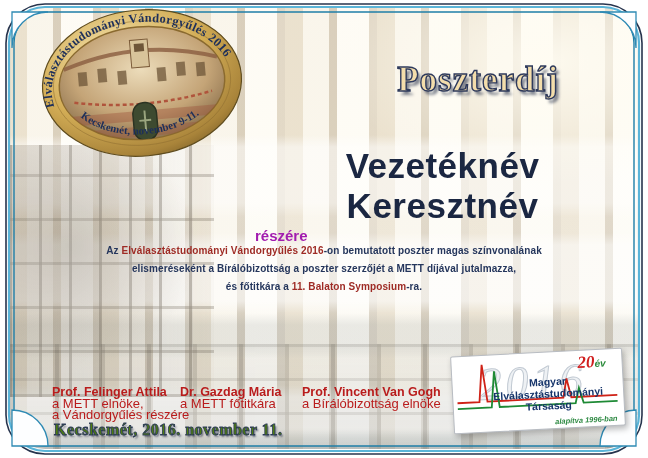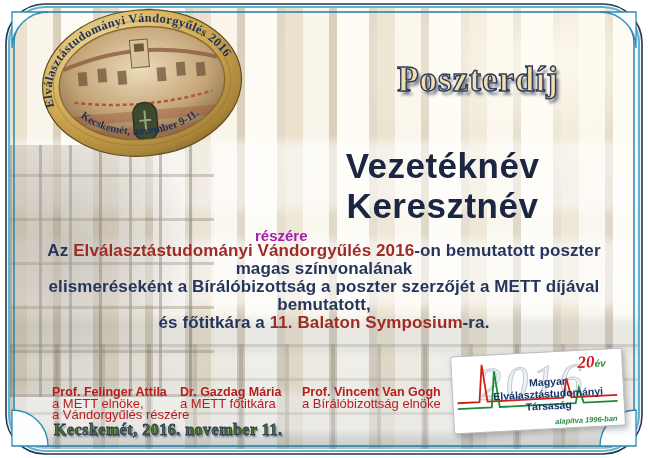--- a/index.html
+++ b/index.html
@@ -63,21 +63,21 @@
   }
 
   
   .recipient{position:absolute;left:255px;right:18px;top:146px;text-align:center;}
   .recipient .name{font-size:35px;font-weight:600;color:#1b2742;letter-spacing:.5px;}
   .recipient .for{margin-top:1px;text-align:left;padding-right:18px;font-size:15px;font-weight:bold;color:#a21caf;}
 
   
   .body-text{
     position:absolute;left:20px;right:20px;top:242px;text-align:center;
-    font-size:17px;font-weight:600;color:#25365c;line-height:18px;letter-spacing:.1px;
+    font-size:10px;font-weight:600;color:#25365c;line-height:18px;letter-spacing:.1px;
   }
   .hl{color:#9e2b25;}
 
   
   .sig{position:absolute;top:386px;text-align:left;color:#b91c1c;}
   .sig .sig-name{font-size:12.5px;font-weight:bold;line-height:13px;}
   .sig .sig-title{font-size:13px;font-weight:400;line-height:10.5px;}
   .sig1{left:52px;width:176px;}
   .sig2{left:180px;width:140px;}
   .sig3{left:302px;width:180px;}
@@ -181,21 +181,21 @@
 
   <div class="big-title">Poszterdíj</div>
 
   <div class="recipient">
     <div class="name">Vezetéknév Keresztnév</div>
     <div class="for">részére</div>
   </div>
 
   <div class="body-text">
     <div><span>Az </span><span class="hl">Elválasztástudományi Vándorgyűlés 2016</span><span>-on bemutatott poszter magas színvonalának</span></div>
-    <div>elismeréseként a Bírálóbizottság a poszter szerzőjét a METT díjával bemutatott,</div>
+    <div>elismeréseként a Bírálóbizottság a poszter szerzőjét a METT díjával jutalmazza,</div>
     <div><span>és főtitkára a </span><span class="hl">11. Balaton Symposium</span><span>-ra.</span></div>
   </div>
 
   <div class="sig sig1">
     <div class="sig-name">Prof. Felinger Attila</div>
     <div class="sig-title">a METT elnöke,</div>
     <div class="sig-title">a Vándorgyűlés részére</div>
   </div>
   <div class="sig sig2">
     <div class="sig-name">Dr. Gazdag Mária</div>

